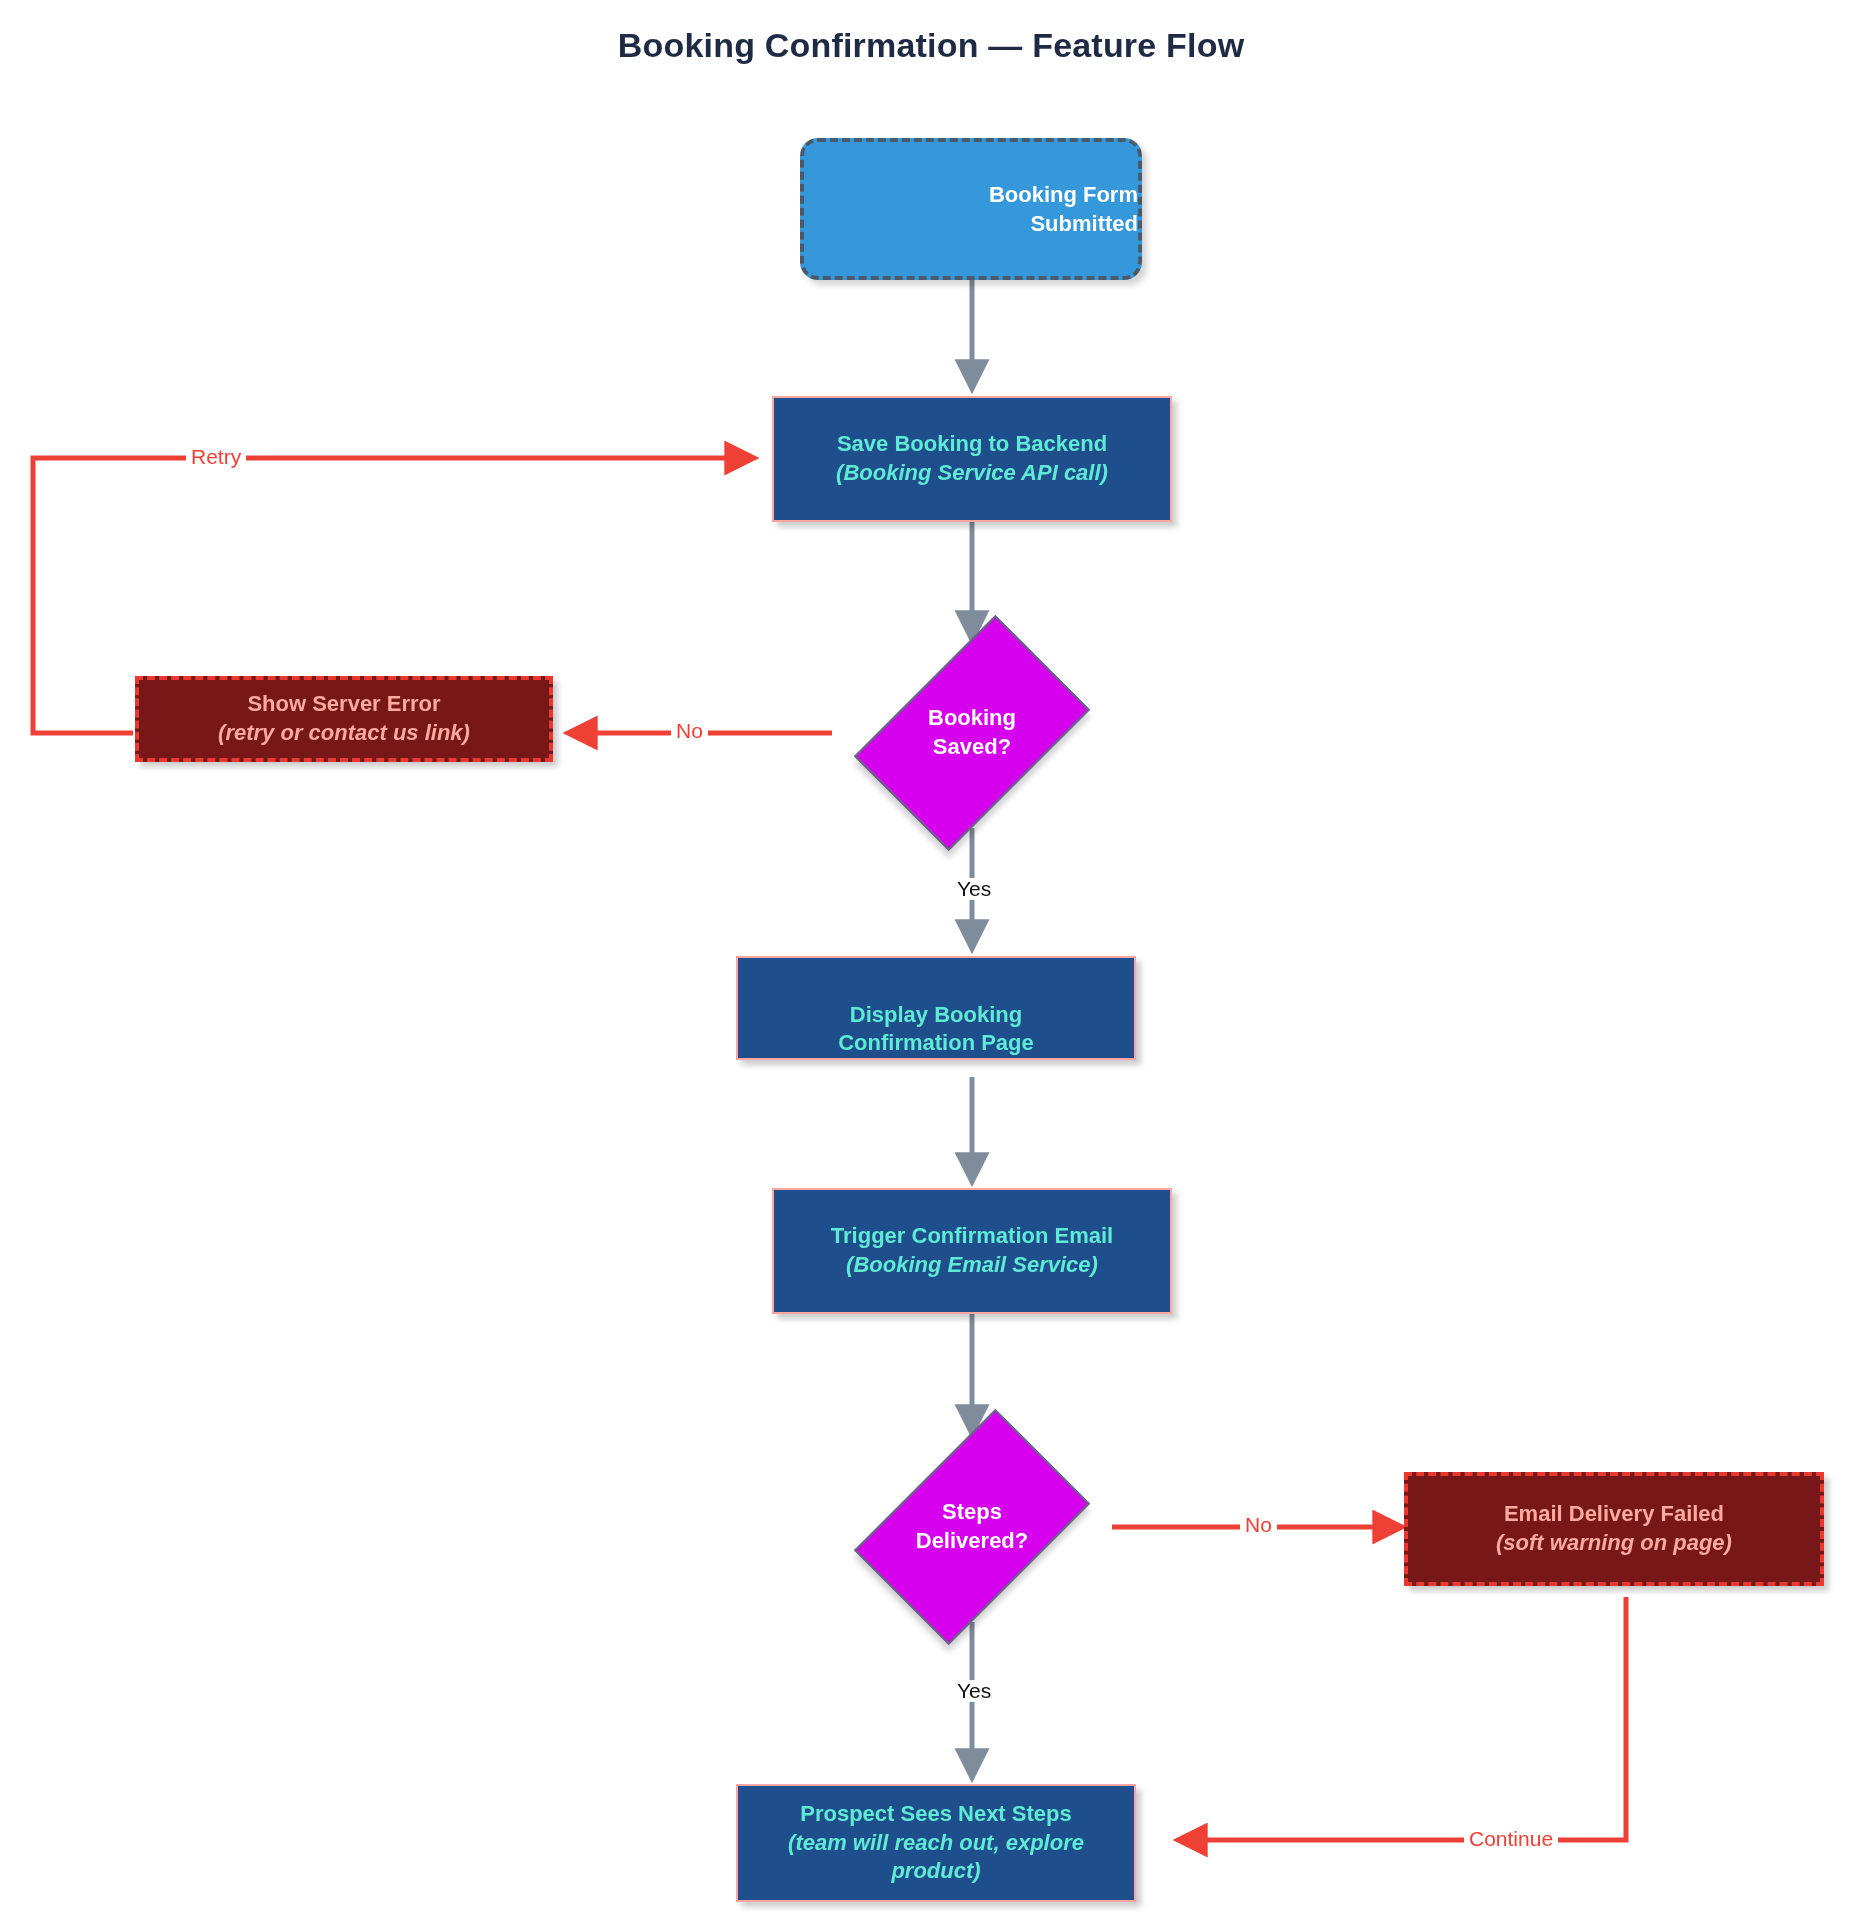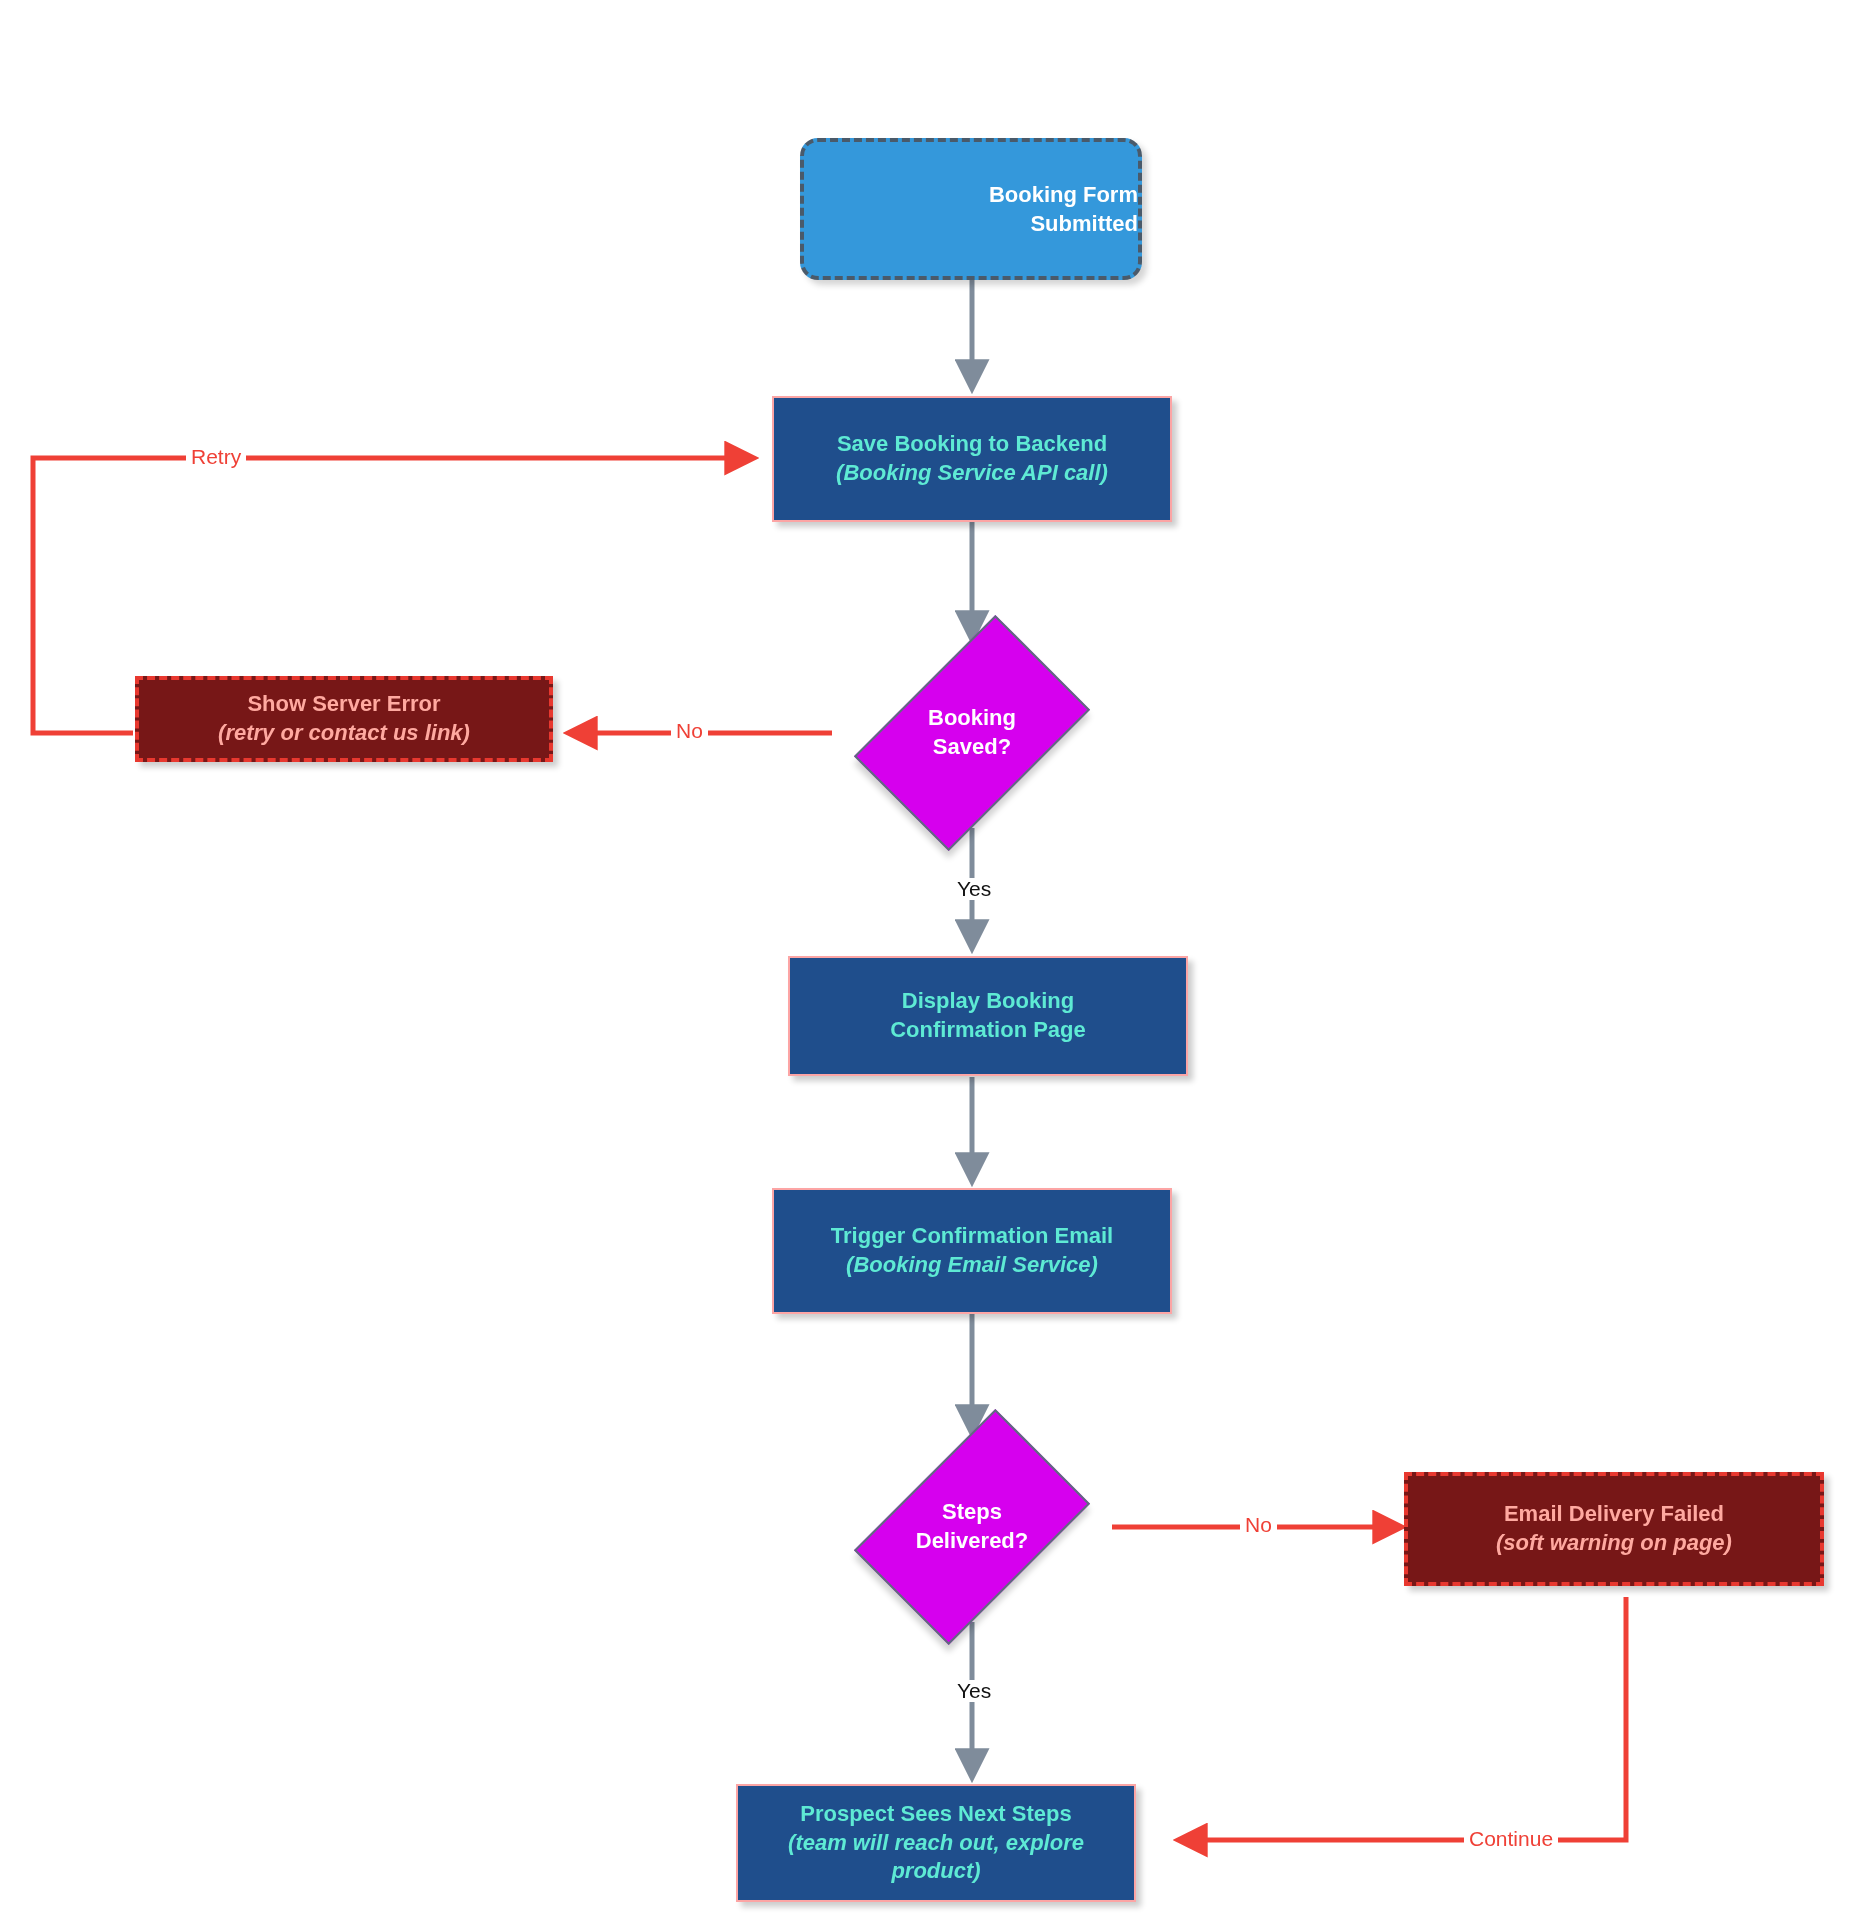--- a/index.html
+++ b/index.html
@@ -123,20 +123,21 @@
     line-height: 1.05;
   }
   .edge-label.red  { color: #ef4036; }
   .edge-label.dark { color: #111111; }
 </style>
 </head>
 <body>
 
 <div id="canvas">
 
+  <div id="title">Booking Confirmation — Feature Flow</div>
 
   <svg id="edges" viewBox="0 0 1862 1927" xmlns="http://www.w3.org/2000/svg">
     <defs>
       <marker id="arrow-gray" viewBox="0 0 12 12" refX="9.5" refY="6" markerWidth="7" markerHeight="7" orient="auto-start-reverse">
         <path d="M 0 0 L 12 6 L 0 12 z" fill="#7f8c9b"></path>
       </marker>
       <marker id="arrow-red" viewBox="0 0 12 12" refX="9.5" refY="6" markerWidth="7" markerHeight="7" orient="auto-start-reverse">
         <path d="M 0 0 L 12 6 L 0 12 z" fill="#ef4036"></path>
       </marker>
     </defs>
@@ -188,21 +189,21 @@
     <div class="diamond-bg" style="left:67px; top:-33px; width:134px; height:200px;"></div>
     <div class="dlabel">Booking</div>
     <div class="dlabel">Saved?</div>
   </div>
 
   <div class="node error" style="left:135px; top:676px; width:418px; height:86px;">
     <span class="l1">Show Server Error</span>
     <span class="l2">(retry or contact us link)</span>
   </div>
 
-  <div class="node process" style="left:788px; top:956px; width:400px; height:120px;">
+  <div class="node process" style="left:736px; top:956px; width:400px; height:104px;justify-content:flex-end;">
     <span class="l1">Display Booking</span>
     <span class="l1">Confirmation Page</span>
   </div>
 
   <div class="node process" style="left:772px; top:1188px; width:400px; height:126px;">
     <span class="l1">Trigger Confirmation Email</span>
     <span class="l2">(Booking Email Service)</span>
   </div>
 
   <div class="node decision" style="left:838px; top:1460px; width:268px; height:134px;">

